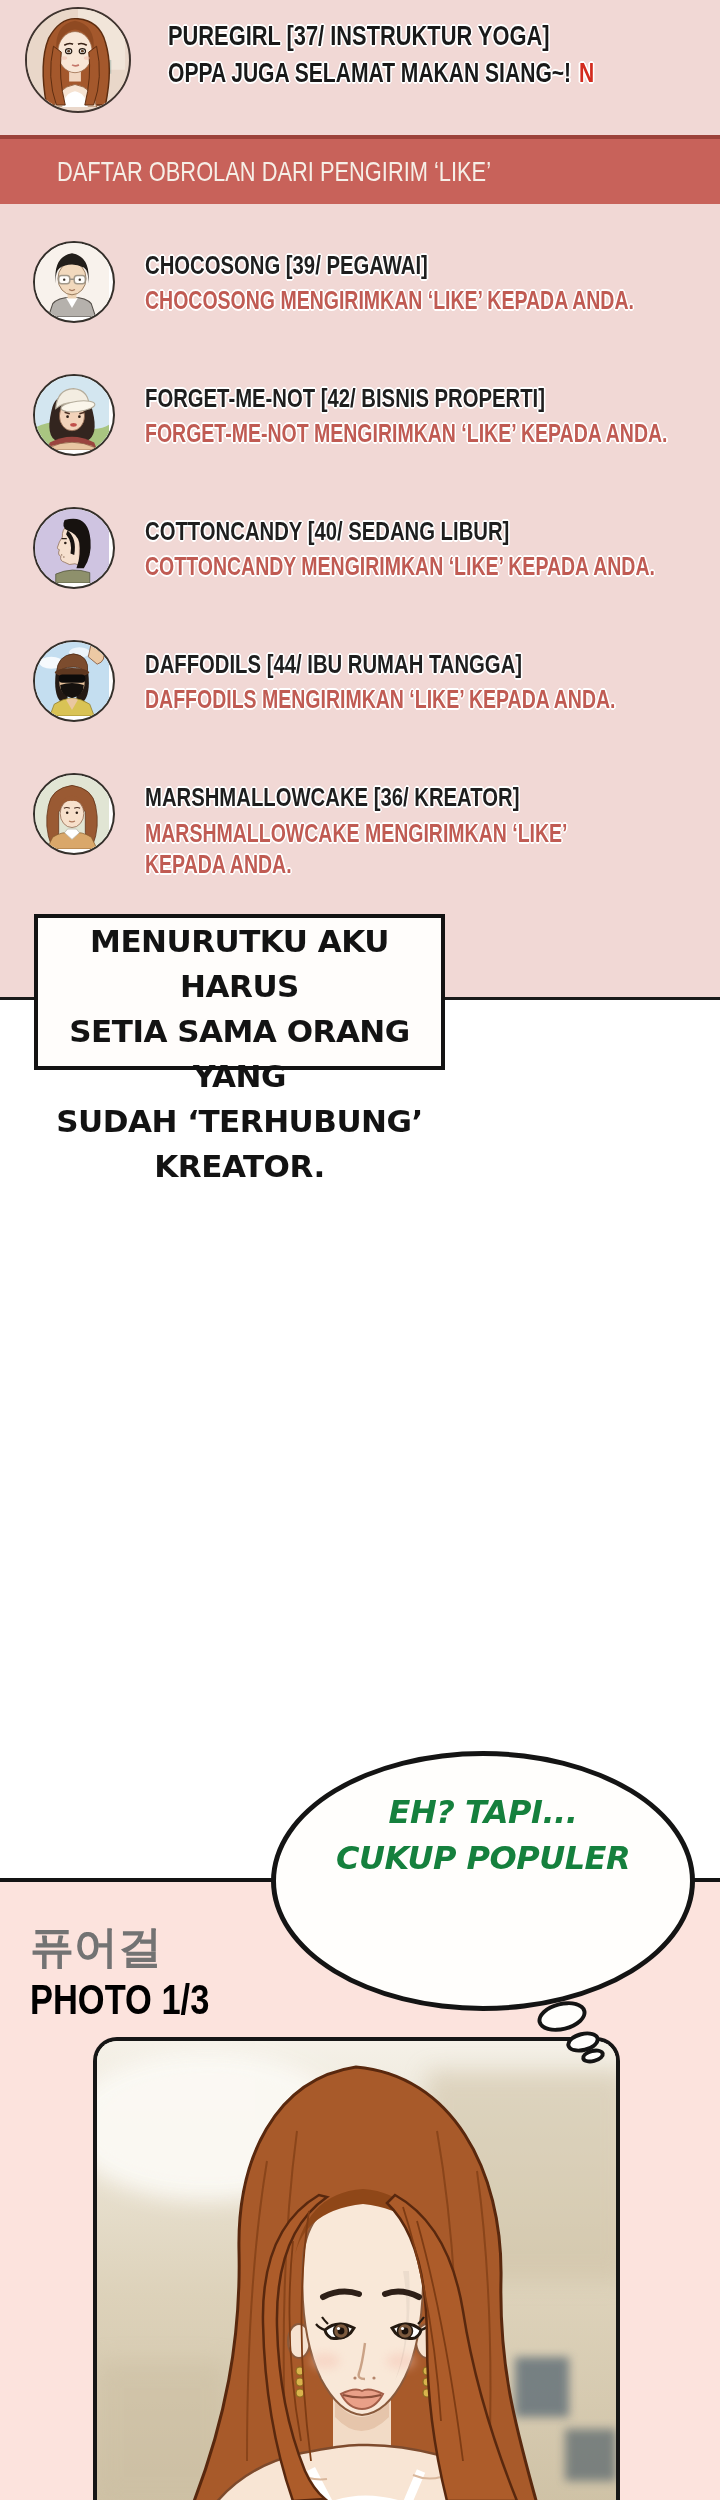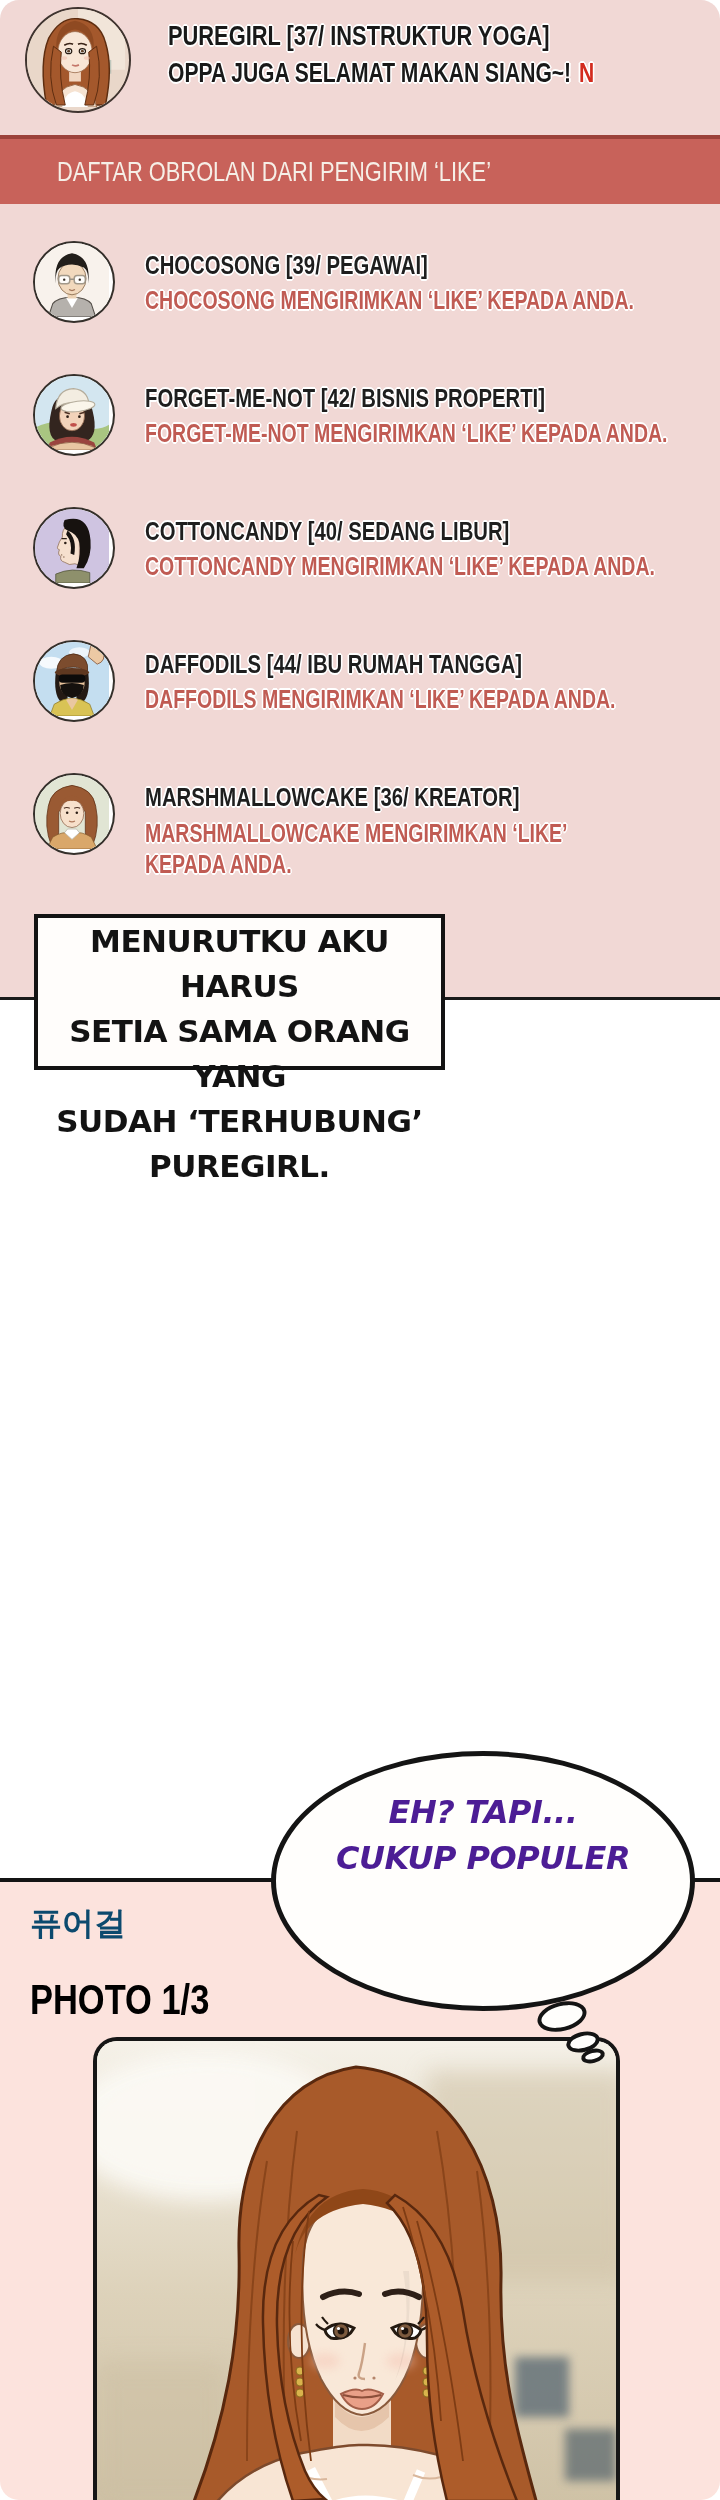--- a/index.html
+++ b/index.html
@@ -1,17 +1,17 @@
 <!DOCTYPE html>
 <html><head>
 <meta charset="utf-8">
 <style>
   html,body{margin:0;padding:0;background:#ffffff;}
   .page{position:relative;width:720px;height:2500px;overflow:hidden;background:#ffffff;
-        font-family:"Liberation Sans",sans-serif;border-radius:19px;}
+        font-family:"Liberation Sans",sans-serif;}
 
   
   .cond{display:inline-block;transform:scaleX(.78);transform-origin:0 50%;white-space:nowrap;}
   .ow{text-shadow:-2px 0 0 #fff,2px 0 0 #fff,0 -2px 0 #fff,0 2px 0 #fff,
        -1px -1px 0 #fff,1px -1px 0 #fff,-1px 1px 0 #fff,1px 1px 0 #fff;}
 
   
   .header{position:absolute;left:0;top:0;width:720px;height:135px;background:#f1d8d5;}
   .header-avatar{position:absolute;left:25px;top:7px;width:102px;height:102px;border-radius:50%;
                  overflow:hidden;border:2px solid #403530;background:#ead8cb;}
@@ -42,32 +42,32 @@
   
   .speech-box{position:absolute;left:34px;top:914px;width:411px;height:156px;background:#fffdfb;
               border:4px solid #131313;box-sizing:border-box;z-index:5;text-align:center;
               font-family:"DejaVu Sans",sans-serif;font-weight:bold;font-size:31px;line-height:45px;
               letter-spacing:-.5px;color:#131313;padding-top:1px;}
 
   
   .thought-bubble{position:absolute;left:271px;top:1751px;width:424px;height:260px;background:#fffefc;
                   border:5px solid #141414;border-radius:50%;box-sizing:border-box;z-index:6;
                   text-align:center;font-family:"DejaVu Sans",sans-serif;font-style:italic;
-                  font-weight:bold;font-size:32px;line-height:46px;letter-spacing:-.5px;color:#4c1d95;
+                  font-weight:bold;font-size:32px;line-height:46px;letter-spacing:-.5px;color:#15803d;
                   padding-top:33px;}
   .tail-dot{position:absolute;background:#fffefc;border:4px solid #141414;border-radius:50%;
             box-sizing:border-box;z-index:7;}
   .tail-1{left:537px;top:2002px;width:50px;height:29px;transform:rotate(-14deg);}
   .tail-2{left:566px;top:2032px;width:34px;height:20px;transform:rotate(-14deg);}
   .tail-3{left:581px;top:2049px;width:24px;height:14px;transform:rotate(-14deg);}
 
   
   .photo-panel{position:absolute;left:0;top:1878px;width:720px;height:622px;background:#fce3dd;
                border-top:4px solid #141414;box-sizing:border-box;}
-  .korean-title{position:absolute;left:30px;top:20px;font-size:32px;font-weight:bold;color:#0c4a6e;
+  .korean-title{position:absolute;left:30px;top:36px;font-size:44px;font-weight:bold;color:#737373;
                 font-family:"DejaVu Sans",sans-serif;}
   .photo-label{position:absolute;left:30px;top:94px;font-size:42px;font-weight:bold;color:#000000;}
   .photo-label .cond{transform:scaleX(.82);}
   .photo-frame{position:absolute;left:93px;top:155px;width:527px;height:467px;background:#efe9dc;
                border:4px solid #161616;border-bottom:none;border-radius:24px 24px 0 0;
                box-sizing:border-box;overflow:hidden;}
   .photo-frame svg{display:block;}
 </style>
 </head>
 <body>
@@ -229,21 +229,21 @@
       </div>
     </div>
   </div>
 
   <div class="white-section"></div>
 
   <div class="speech-box">
     <div>MENURUTKU AKU HARUS</div>
     <div>SETIA SAMA ORANG YANG</div>
     <div>SUDAH ‘TERHUBUNG’</div>
-    <div>PUREGIRL.</div>
+    <div>KREATOR.</div>
   </div>
 
   <div class="photo-panel">
     <div class="korean-title">퓨어걸</div>
     <div class="photo-label">
       <span class="cond">PHOTO 1/3</span>
     </div>
 
     <div class="photo-frame">
       <svg width="519" height="463" viewBox="0 0 519 463">

